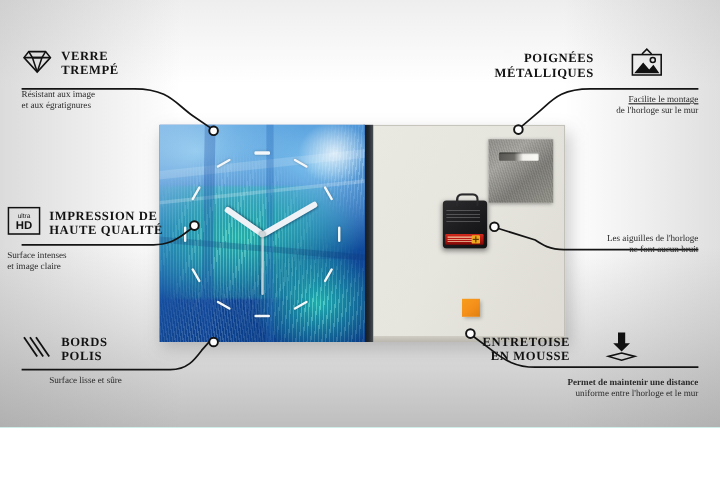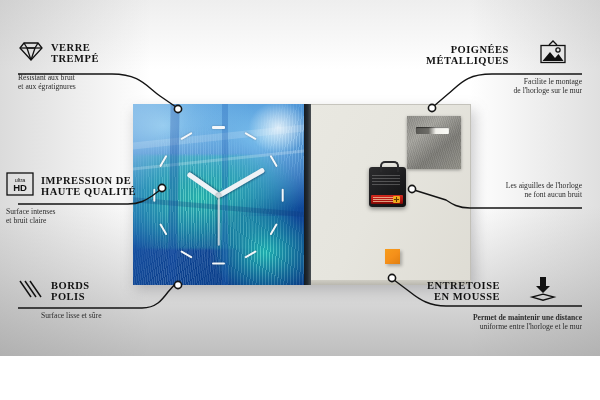--- a/index.html
+++ b/index.html
@@ -111,21 +111,21 @@
      box-shadow:2px 2px 3px rgba(0,0,0,0.25);}
 
   
   .callout{position:absolute;}
   .co-title{font-weight:bold;letter-spacing:.5px;line-height:11.5px;color:#121212;
      font-size:10.5px;text-transform:uppercase;font-family:"Liberation Serif",serif;}
   .co-sub{font-size:7.6px;line-height:9.4px;color:#2b2b2b;font-family:"Liberation Serif",serif;}
   .co-left{text-align:left;}
   .co-right{text-align:right;}
   .row{display:flex;align-items:center;gap:7px;}
-  .row.right{justify-content:center;gap:29px;}
+  .row.right{justify-content:flex-start;gap:29px;}
   .icon{flex:0 0 auto;}
 
   svg.leaders{position:absolute;left:0;top:0;width:600px;height:400px;pointer-events:none;}
 </style>
 </head>
 <body>
 
 <div id="stage">
 
   <div class="bg-base"></div>
@@ -222,40 +222,40 @@
             <path d="M6 3 L9 8 L13 20"></path>
             <path d="M20 3 L17 8 L13 20"></path>
             <path d="M9 8 H17"></path>
         </svg>
       </span>
       <div>
         <div class="co-title">VERRE</div>
         <div class="co-title">TREMPÉ</div>
       </div>
     </div>
-    <div class="co-sub" style="margin-top:7px;">Résistant aux bruit</div>
+    <div class="co-sub" style="margin-top:7px;">Résistant aux image</div>
     <div class="co-sub">et aux égratignures</div>
   </div>
 
   <div class="callout co-left" style="left:6px;top:172px;width:160px;">
     <div class="row">
       <span class="icon">
         <svg width="28" height="24" viewBox="0 0 28 24">
           <rect x="1" y="1" width="26" height="22" fill="none" stroke="#111" stroke-width="1.3"></rect>
           <text x="14" y="9.5" font-family="Liberation Sans, sans-serif" font-size="5.4" fill="#111" text-anchor="middle">ultra</text>
           <text x="14" y="19" font-family="Liberation Sans, sans-serif" font-size="9.5" font-weight="bold" fill="#111" text-anchor="middle">HD</text>
         </svg>
       </span>
       <div>
         <div class="co-title">IMPRESSION DE</div>
         <div class="co-title">HAUTE QUALITÉ</div>
       </div>
     </div>
     <div class="co-sub" style="margin-top:7px;">Surface intenses</div>
-    <div class="co-sub">et bruit claire</div>
+    <div class="co-sub">et image claire</div>
   </div>
 
   <div class="callout co-left" style="left:18px;top:278px;width:150px;">
     <div class="row">
       <span class="icon">
         <svg width="26" height="22" viewBox="0 0 26 22" stroke="#111" stroke-width="1.5" fill="none">
           <path d="M2 3 L13 19"></path>
             <path d="M7 3 L18 19"></path>
             <path d="M12 3 L23 19"></path>
         </svg>
@@ -276,26 +276,26 @@
       </div>
       <span class="icon">
         <svg width="30" height="26" viewBox="0 0 30 26" fill="none" stroke="#111" stroke-width="1.3">
           <path d="M11 5 L15 1 L19 5"></path>
           <rect x="3" y="5.5" width="24" height="17"></rect>
           <path d="M4.5 21 L12 12 L17 18 L20.5 14 L25.5 21 Z" fill="#111" stroke="none"></path>
           <circle cx="20" cy="10" r="2.1"></circle>
         </svg>
       </span>
     </div>
-    <div class="co-sub" style="margin-top:7px;">Facilite le montage</div>
+    <div class="co-sub" style="margin-top:7px;text-decoration:underline;">Facilite le montage</div>
     <div class="co-sub">de l'horloge sur le mur</div>
   </div>
 
   <div class="callout co-right" style="right:18px;top:174px;width:170px;">
-    <div class="co-sub" style="margin-top:7px;">Les aiguilles de l'horloge</div>
+    <div class="co-sub" style="margin-top:20px;">Les aiguilles de l'horloge</div>
     <div class="co-sub">ne font aucun bruit</div>
   </div>
 
   <div class="callout co-right" style="right:18px;top:276px;width:180px;">
     <div class="row right">
       <div>
         <div class="co-title">ENTRETOISE</div>
         <div class="co-title">EN MOUSSE</div>
       </div>
       <span class="icon">

